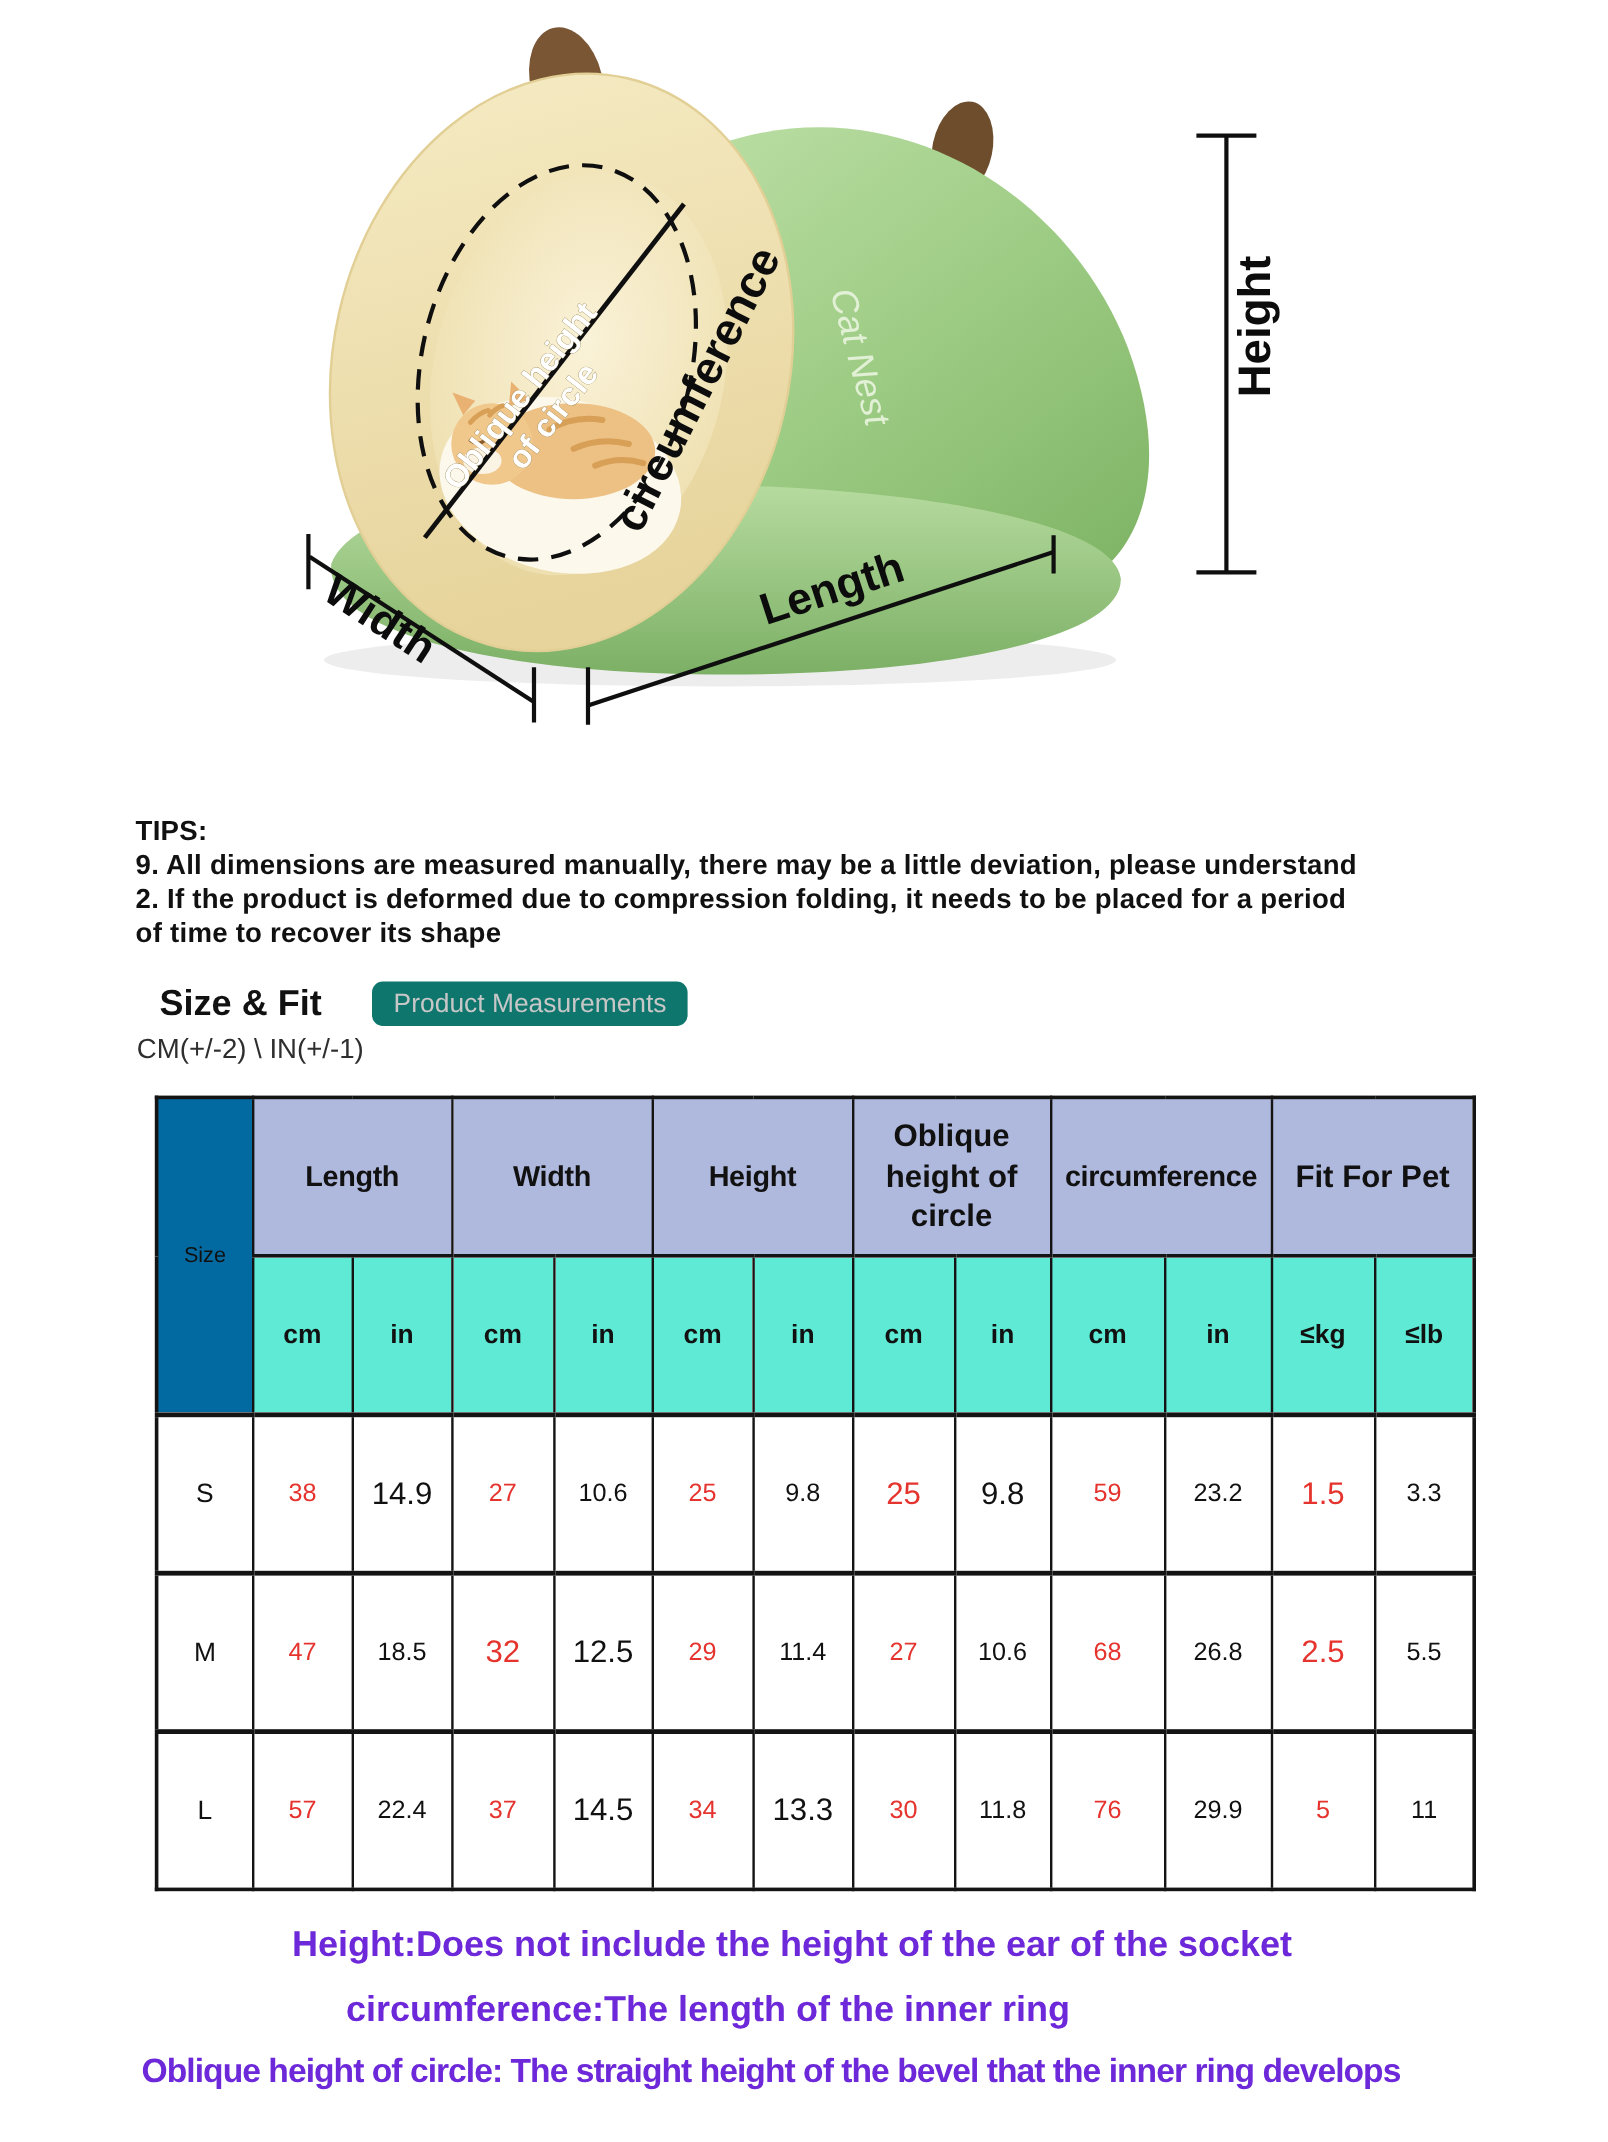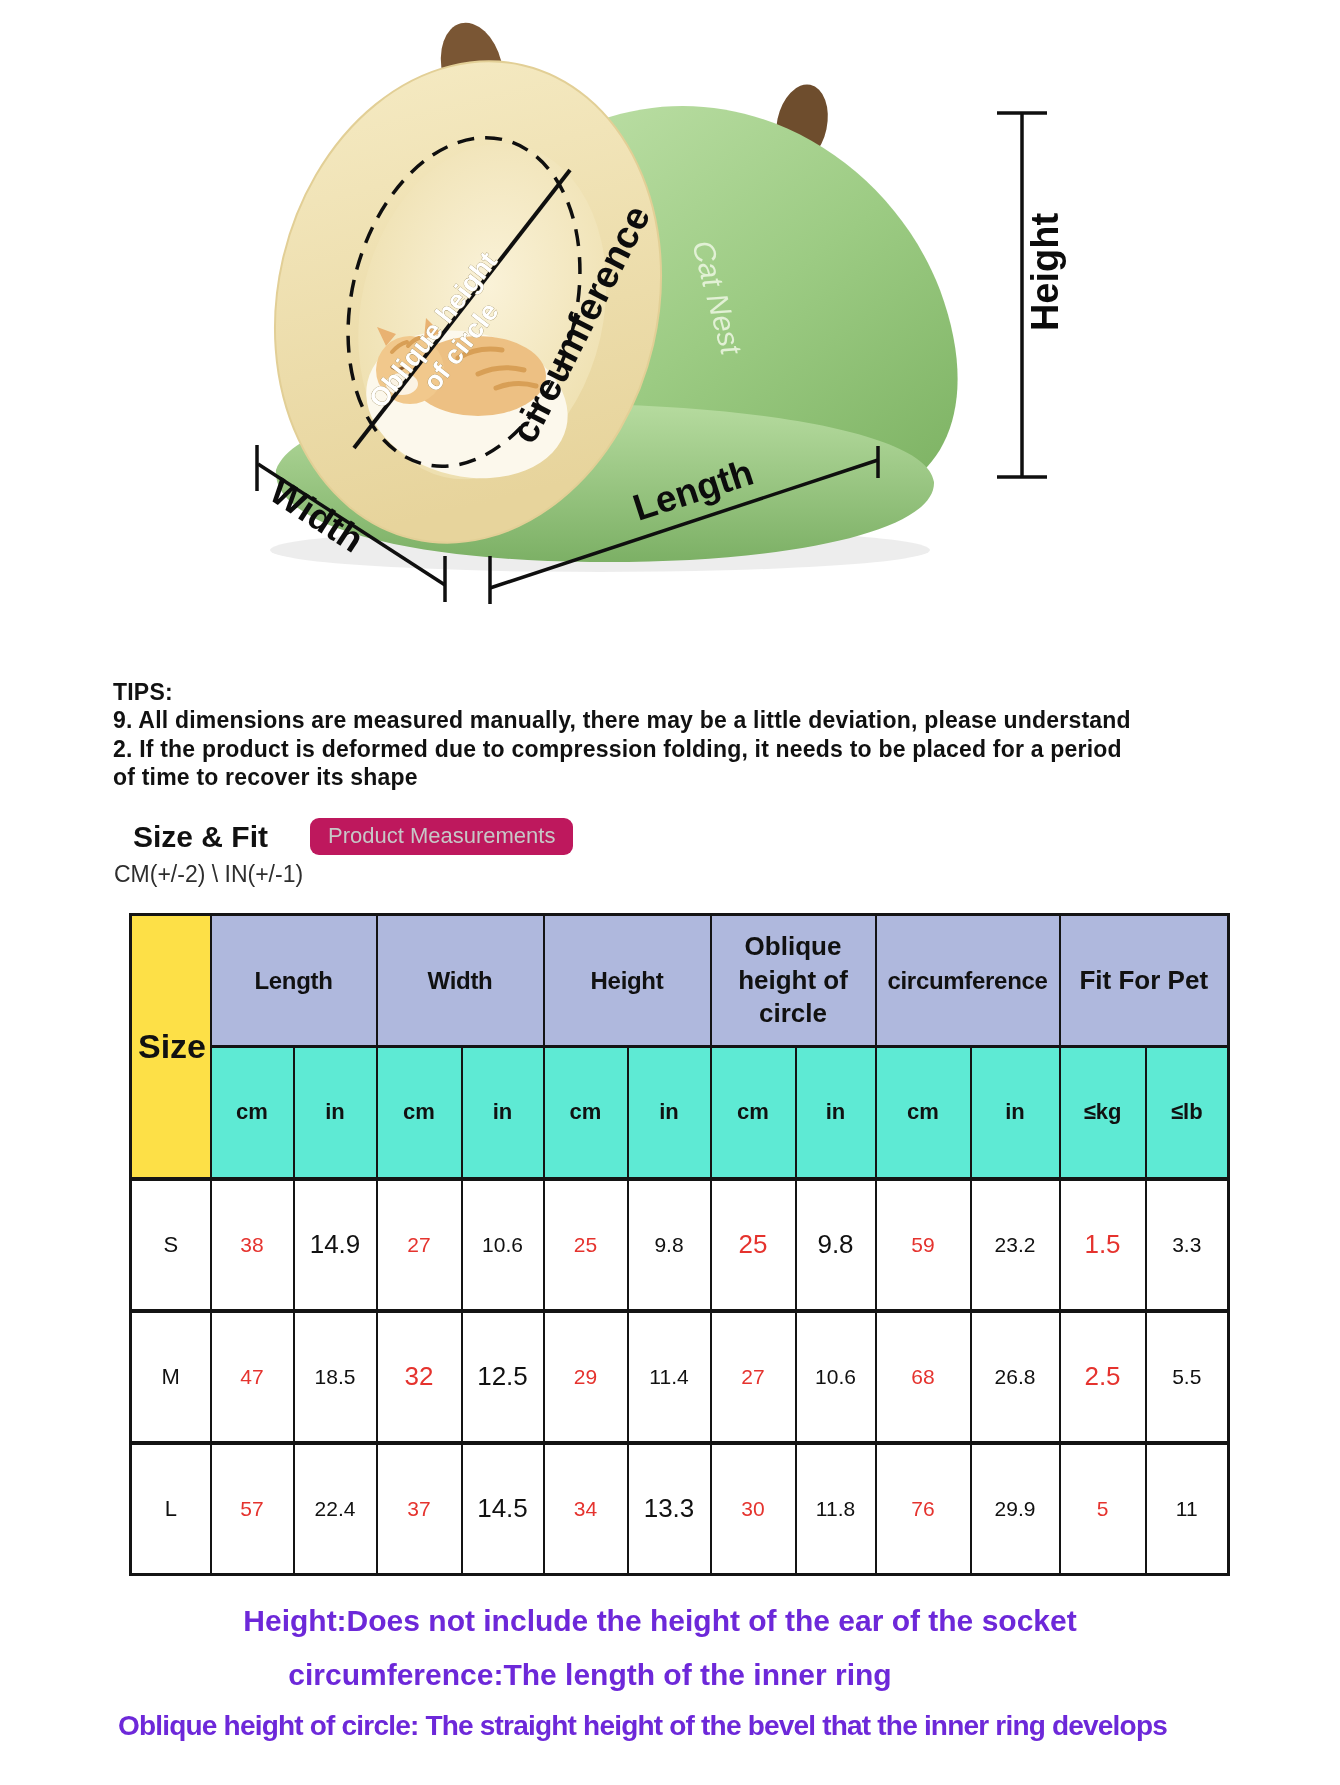--- a/index.html
+++ b/index.html
@@ -8,35 +8,35 @@
     font-family:"Liberation Sans","DejaVu Sans",sans-serif;color:#111;overflow:hidden;
   }
   svg.diagram{position:absolute;left:0;top:0;}
   svg text{font-family:"Liberation Sans","DejaVu Sans",sans-serif;}
 
   .tips{position:absolute;left:113px;top:630px;width:1120px;
         font-size:23px;font-weight:bold;line-height:28.4px;letter-spacing:.2px;margin-top:48px;}
 
   .sizefit-row{position:absolute;left:133px;top:818px;display:flex;align-items:center;gap:42px;}
   .sizefit-title{font-size:30px;font-weight:bold;}
-  .badge{background:#be185d;color:#c7c7c7;font-size:22px;line-height:1;
+  .badge{background:#0f766e;color:#c7c7c7;font-size:22px;line-height:1;
          padding:7px 18px 8px;border-radius:9px;}
   .tolerance{position:absolute;left:114px;top:861px;font-size:23px;color:#2e2e2e;}
 
   table.size-table{
     position:absolute;left:129px;top:913px;width:1098px;
     border-collapse:collapse;table-layout:fixed;text-align:center;
     border:3px solid #141414;
   }
   .size-table th,.size-table td{border:2px solid #141414;padding:0;overflow:hidden;}
   .group-row{height:132px;}
   .sub-row{height:132px;}
   .data-row{height:132px;}
   .group-row th{background:#afb8dd;font-size:26px;font-weight:bold;line-height:1.3;padding:0 6px;}
-  th.size-head{background:#fde047;font-size:34px;font-weight:bold;}
+  th.size-head{background:#0369a1;font-size:18px;font-weight:normal;}
   th.nw{white-space:nowrap;font-size:24px;letter-spacing:-.3px;}
   .sub-row th{background:#5eead4;font-size:22px;font-weight:bold;border-top:3px solid #141414;}
   .data-row td{border-top:4px solid #141414;font-size:21px;font-weight:normal;}
   td.size-col{font-size:22px;}
   td.red{color:#e5332e;}
   td.big{font-size:26px;margin-top:48px;}
 
   .fn{position:absolute;left:0;right:0;text-align:center;font-weight:bold;color:#6d28d9;}
   .fn1{top:1604px;font-size:30px;margin-right:20px;}
   .fn2{top:1658px;font-size:30px;margin-right:160px;}

